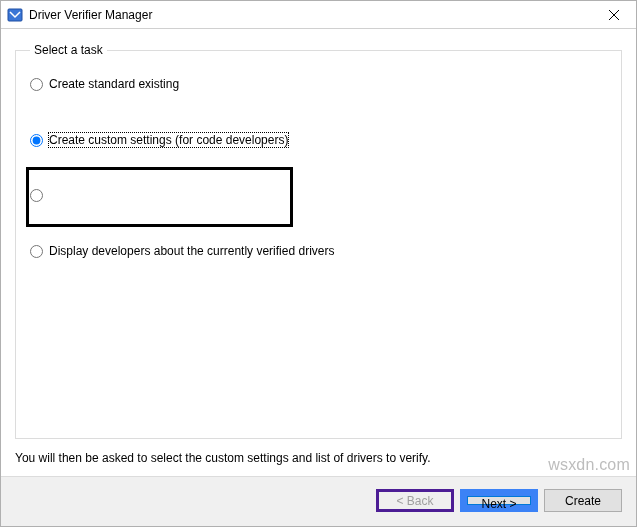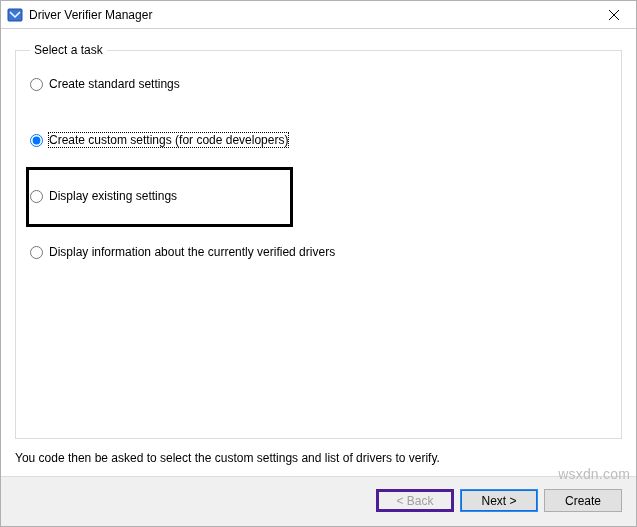--- a/index.html
+++ b/index.html
@@ -115,28 +115,28 @@
       background: #e1e1e1;
       border: 1px solid #adadad;
       cursor: default;
     }
     button.dlg:disabled {
       color: #a0a0a0;
       background: #efefef;
       border: 3px solid #4c1d95;
     }
     button.dlg.default {
-      border: 1px solid #3b82f6;
+      border: 7px solid #3b82f6;
       box-shadow: inset 0 0 0 1px #0078d7;
     }
     .watermark {
       position: absolute;
       right: 6px;
-      bottom: 44px;
-      font-size: 14px;
+      bottom: 52px;
+      font-size: 16px;
       color: #bdbdbd;
       letter-spacing: 0.2px;
       pointer-events: none;
     }
   </style>
 </head>
 <body>
 
 <div class="window">
 
@@ -155,44 +155,43 @@
       </svg>
     </div>
   </div>
 
   <div class="content">
     <fieldset class="group">
       <legend>Select a task</legend>
 
       <div class="radio-row">
         <input type="radio" name="task" id="r0" style="">
-        <label for="r0">Create standard settings</label>
+        <label for="r0">Create standard existing</label>
       </div>
 
       <div class="radio-row">
         <input type="radio" name="task" id="r1" checked="" style="">
         <label for="r1" class="dotted-focus">Create custom settings (for code developers)</label>
       </div>
 
 
       <div class="radio-row">
         <input type="radio" name="task" id="r3" style="">
-        <label for="r3">Display existing settings</label>
       </div>
 
       <div class="radio-row" style="margin-bottom:10px">
         <input type="radio" name="task" id="r4" style="">
-        <label for="r4">Display information about the currently verified drivers</label>
+        <label for="r4">Display developers about the currently verified drivers</label>
       </div>
 
       <div class="highlight-box" style="left:10px; top:110px; width:267px; height:60px;"></div>
     </fieldset>
 
     <div class="instructions">
-      <div>You code then be asked to select the custom settings and list of drivers to verify.</div>
+      <div>You will then be asked to select the custom settings and list of drivers to verify.</div>
     </div>
   </div>
 
   <div class="watermark">wsxdn.com</div>
 
   <div class="button-bar">
     <button class="dlg" disabled="">&lt; Back</button>
     <button class="dlg default">Next &gt;</button>
     <button class="dlg">Create</button>
   </div>

